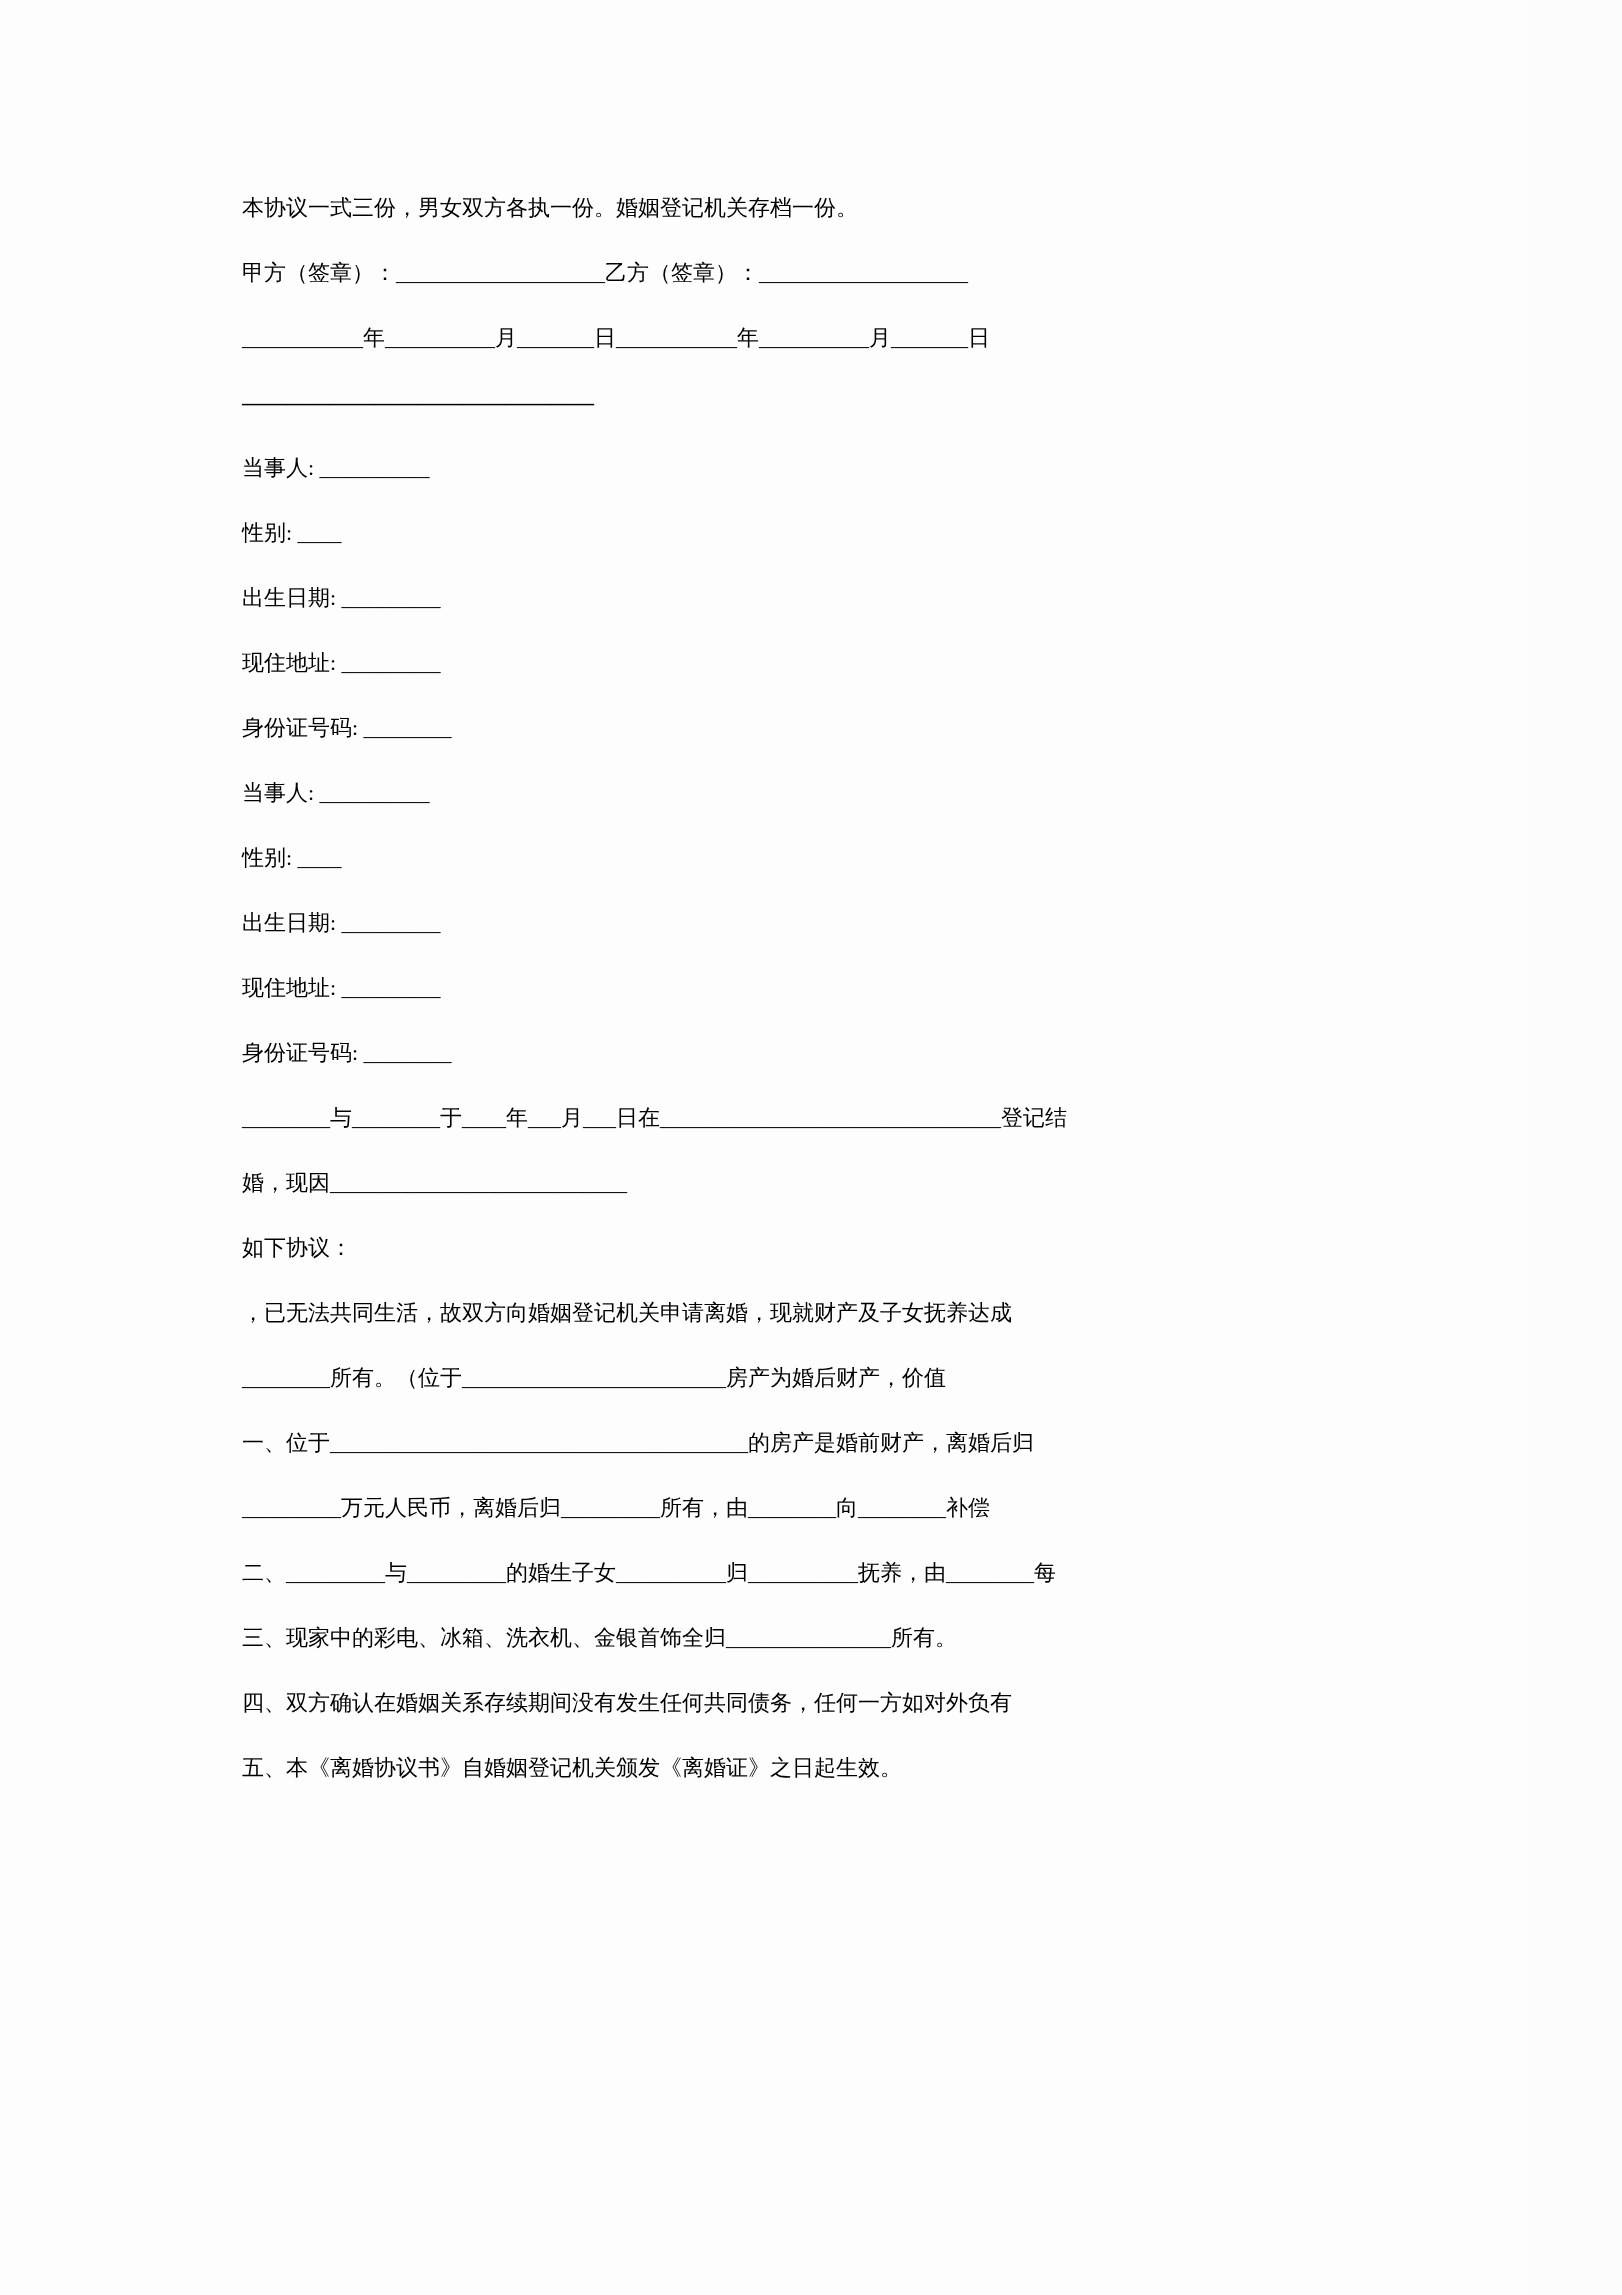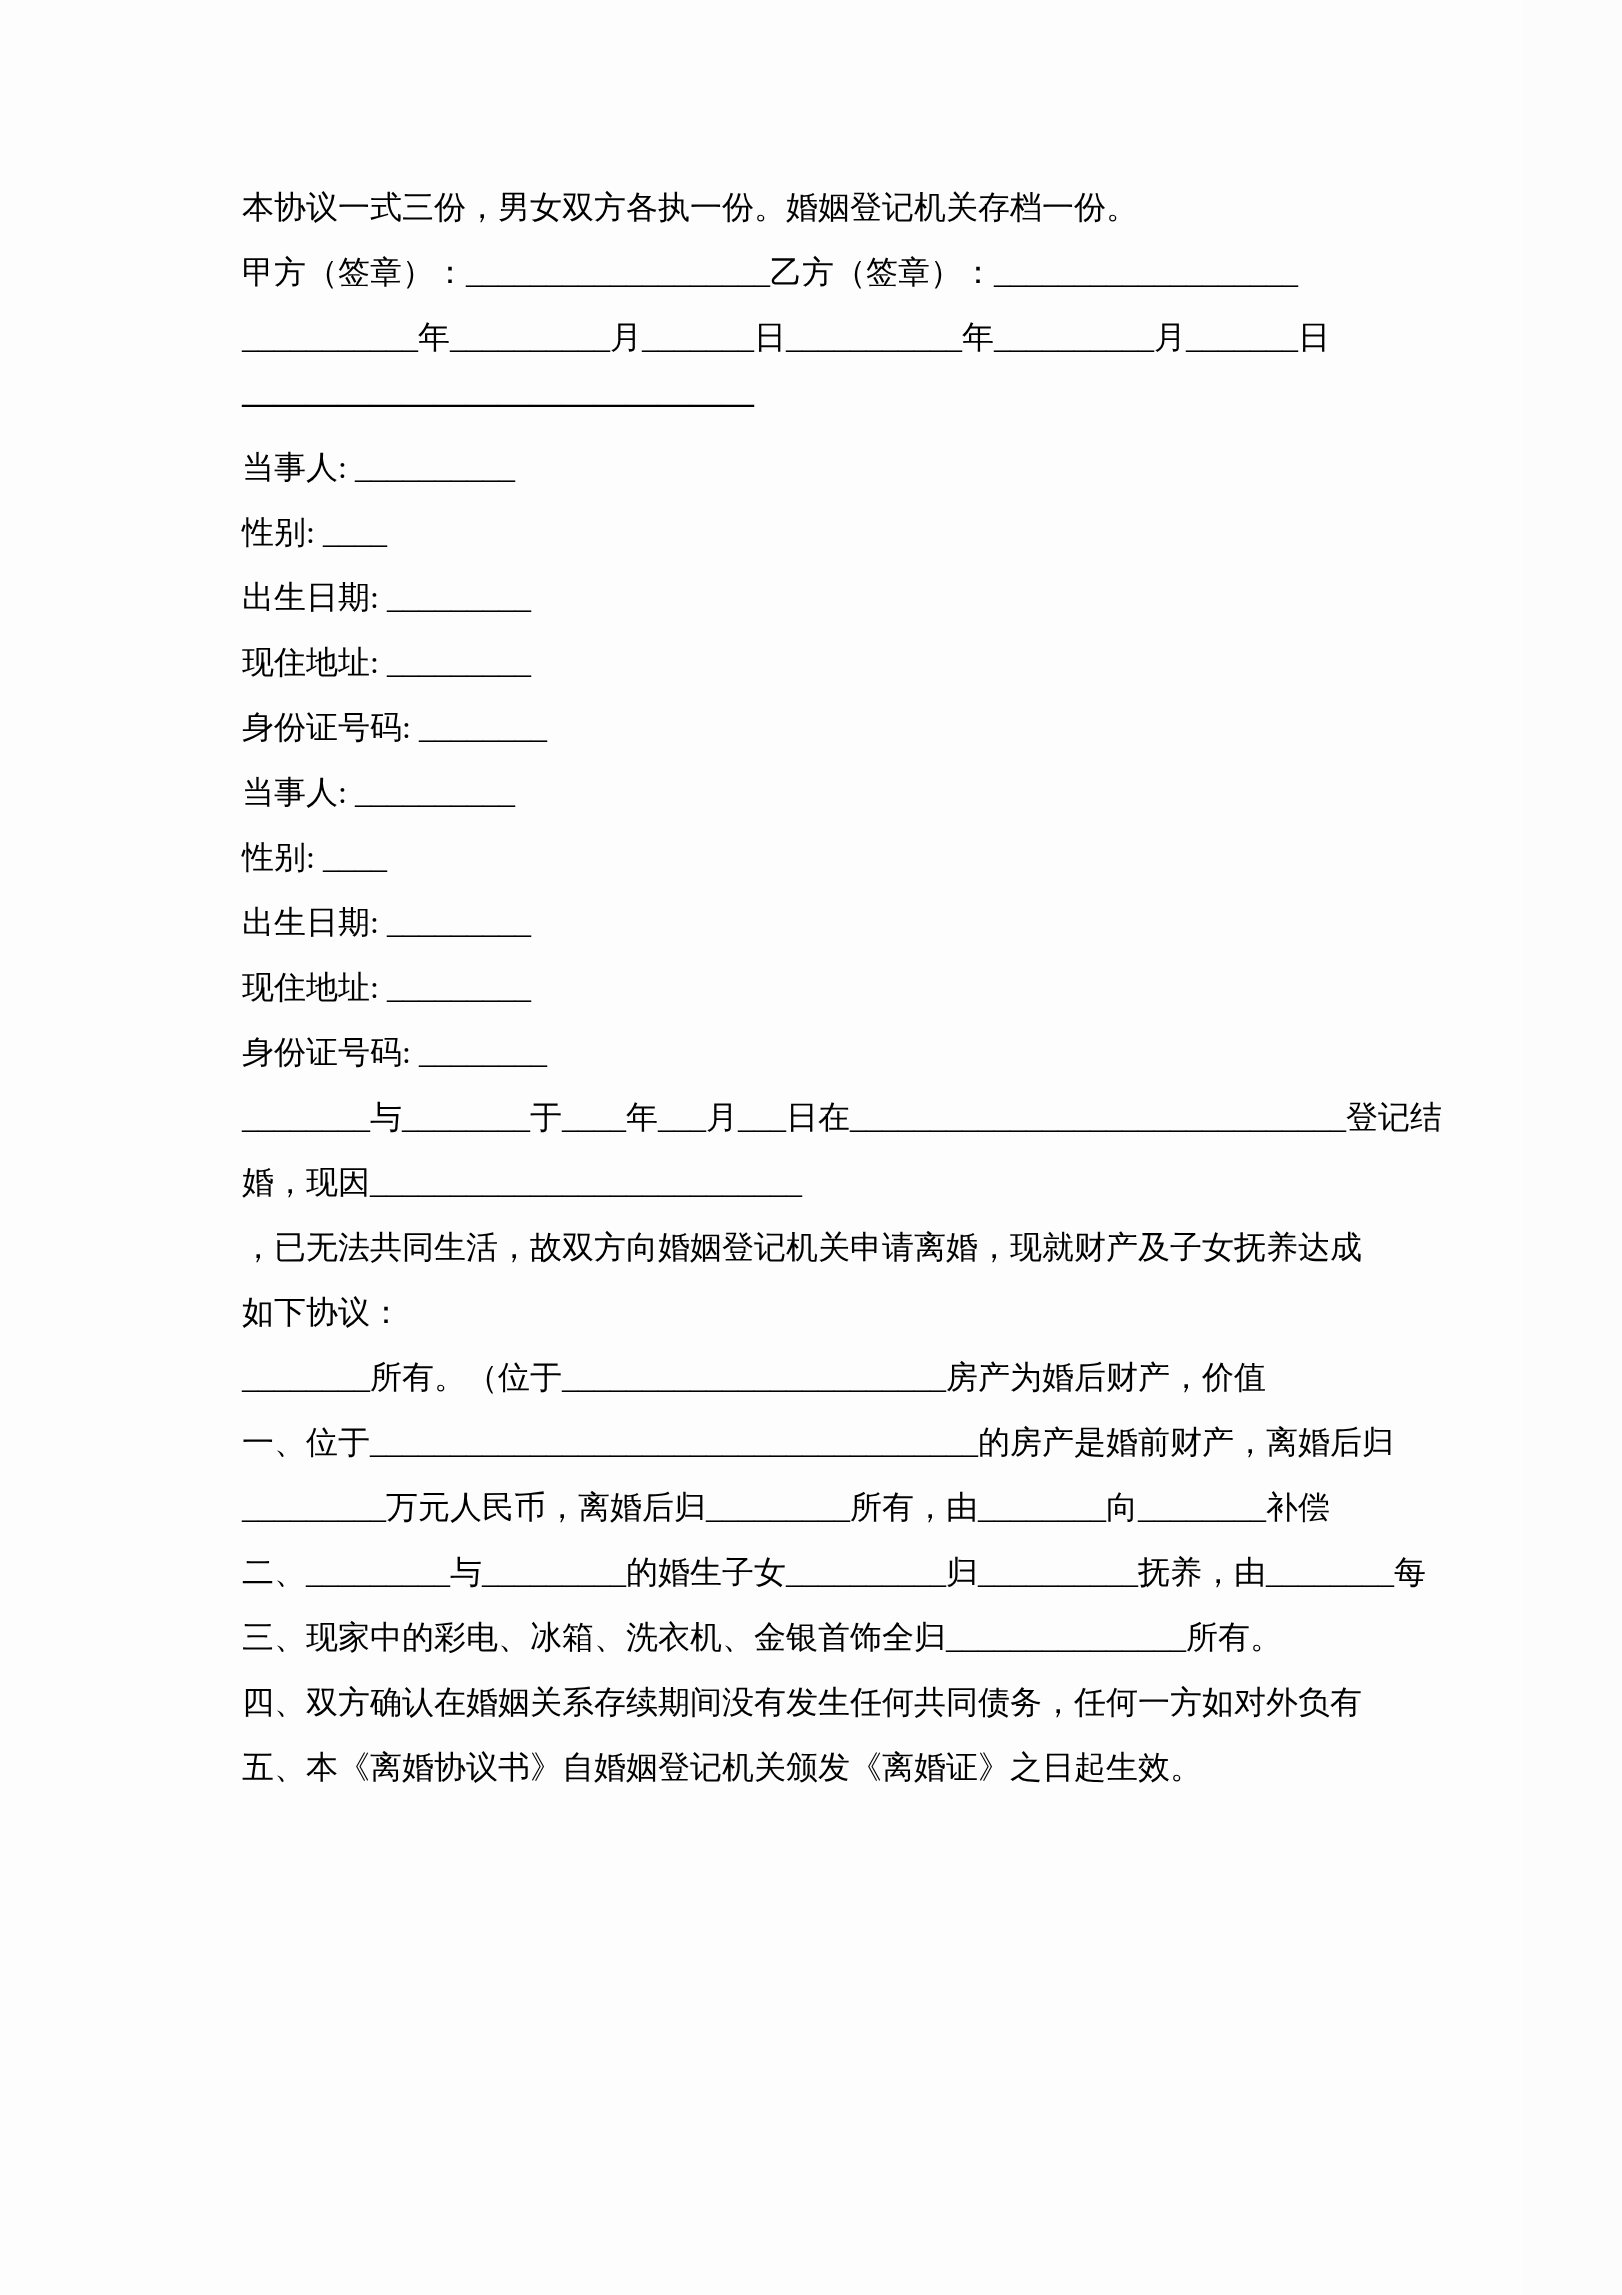--- a/index.html
+++ b/index.html
@@ -8,21 +8,21 @@
     background: #fcfcfc;
   }
   .page {
     position: relative;
     box-sizing: border-box;
     width: 1522px;
     height: 2295px;
     background: #fdfdfd;
     color: #000;
     font-family: "Liberation Serif", "DejaVu Serif", serif;
-    font-size: 32px;
+    font-size: 22px;
     font-weight: 400;
     padding: 175px 203px 0 242px;
     overflow: hidden;
   }
   .line {
     margin: 0;
     padding: 0;
     line-height: 65px;
     white-space: nowrap;
     letter-spacing: 0;
@@ -49,22 +49,22 @@
   <p class="line">身份证号码: ________</p>
 
   <p class="line">当事人: __________</p>
   <p class="line">性别: ____</p>
   <p class="line">出生日期: _________</p>
   <p class="line">现住地址: _________</p>
   <p class="line">身份证号码: ________</p>
 
   <p class="line">________与________于____年___月___日在_______________________________登记结</p>
   <p class="line">婚，现因___________________________</p>
+  <p class="line">如下协议：</p>
   <p class="line">，已无法共同生活，故双方向婚姻登记机关申请离婚，现就财产及子女抚养达成</p>
-  <p class="line">如下协议：</p>
 
   <p class="line">________所有。（位于________________________房产为婚后财产，价值</p>
   <p class="line">一、位于______________________________________的房产是婚前财产，离婚后归</p>
   <p class="line">_________万元人民币，离婚后归_________所有，由________向________补偿</p>
 
   <p class="line">二、_________与_________的婚生子女__________归__________抚养，由________每</p>
 
   <p class="line">三、现家中的彩电、冰箱、洗衣机、金银首饰全归_______________所有。</p>
 
   <p class="line">四、双方确认在婚姻关系存续期间没有发生任何共同债务，任何一方如对外负有</p>

